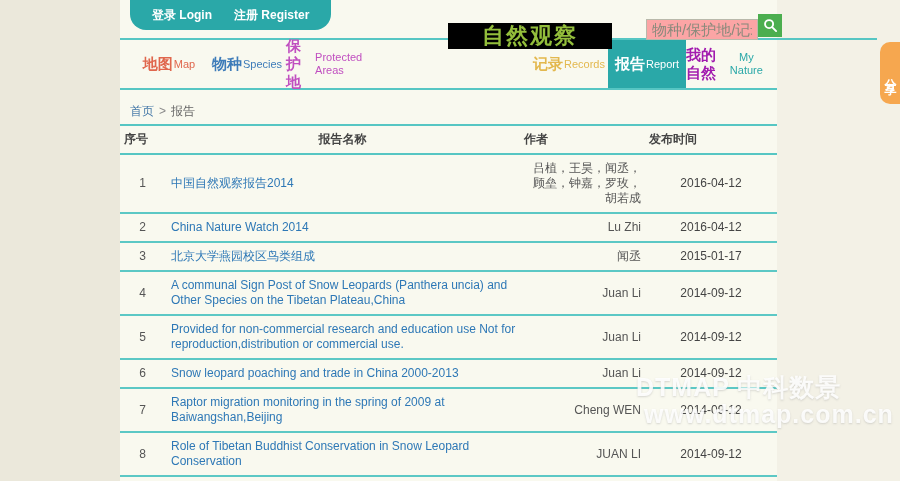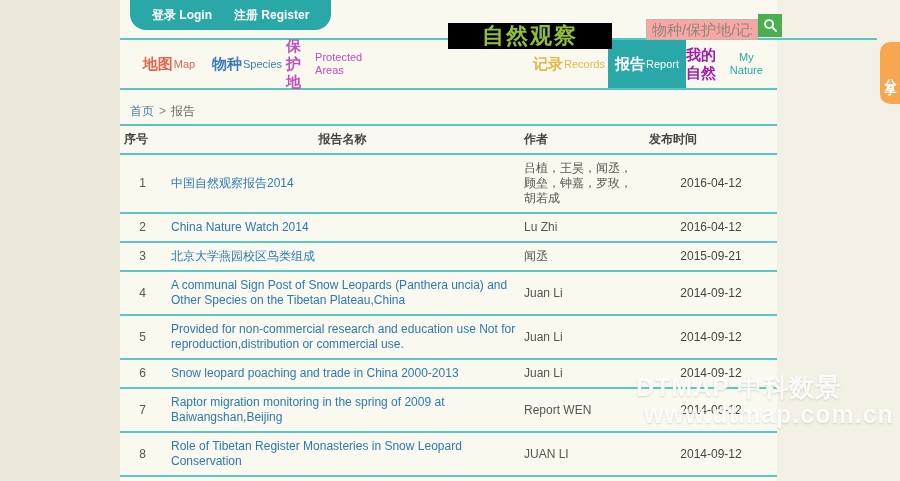--- a/index.html
+++ b/index.html
@@ -53,21 +53,21 @@
   .report-table{position:absolute;left:120px;top:124px;width:657px;border-collapse:collapse;
     font-size:12px;table-layout:fixed;}
   .report-table th{border-top:2px solid #56c6c3;border-bottom:2px solid #56c6c3;
     padding:5px 4px;font-size:12px;font-weight:bold;color:#444;text-align:left;}
   .report-table th.h-title{text-align:center;}
   .report-table td{border-bottom:2px solid #5cc8c5;padding:6px 4px;vertical-align:middle;
     color:#555;line-height:15px;}
   .report-table td.no{text-align:center;color:#555;}
   .report-table td.title{text-align:left;padding-left:6px;}
   .report-table td.title a{color:#2e78b6;text-decoration:none;cursor:pointer;}
-  .report-table td.author{text-align:left;}
+  .report-table td.author{text-align:right;}
   .report-table td.date{text-align:center;color:#444;}
 
   
   .watermark{position:absolute;left:636px;top:374px;z-index:8;pointer-events:none;
     font-weight:bold;font-size:25px;line-height:27px;color:rgba(255,255,255,0.88);
     text-shadow:0 1px 2px rgba(150,150,150,0.35);white-space:nowrap;letter-spacing:1px;}
   .watermark div:nth-child(2){margin-left:8px;}
 </style>
 </head>
 <body>
@@ -156,21 +156,21 @@
         <tr>
     <td class="no">2</td>
     <td class="title"><a>China Nature Watch 2014</a></td>
     <td class="author">Lu Zhi</td>
     <td class="date">2016-04-12</td>
   </tr>
         <tr>
     <td class="no">3</td>
     <td class="title"><a>北京大学燕园校区鸟类组成</a></td>
     <td class="author">闻丞</td>
-    <td class="date">2015-09-21</td>
+    <td class="date">2015-01-17</td>
   </tr>
         <tr>
     <td class="no">4</td>
     <td class="title"><a>A communal Sign Post of Snow Leopards (Panthera uncia) and Other Species on the Tibetan Plateau,China</a></td>
     <td class="author">Juan Li</td>
     <td class="date">2014-09-12</td>
   </tr>
         <tr>
     <td class="no">5</td>
     <td class="title"><a>Provided for non-commercial research and education use Not for reproduction,distribution or commercial use.</a></td>
@@ -179,26 +179,26 @@
   </tr>
         <tr>
     <td class="no">6</td>
     <td class="title"><a>Snow leopard poaching and trade in China 2000-2013</a></td>
     <td class="author">Juan Li</td>
     <td class="date">2014-09-12</td>
   </tr>
         <tr>
     <td class="no">7</td>
     <td class="title"><a>Raptor migration monitoring in the spring of 2009 at Baiwangshan,Beijing</a></td>
-    <td class="author">Report WEN</td>
+    <td class="author">Cheng WEN</td>
     <td class="date">2014-09-12</td>
   </tr>
         <tr>
     <td class="no">8</td>
-    <td class="title"><a>Role of Tibetan Register Monasteries in Snow Leopard Conservation</a></td>
+    <td class="title"><a>Role of Tibetan Buddhist Conservation in Snow Leopard Conservation</a></td>
     <td class="author">JUAN LI</td>
     <td class="date">2014-09-12</td>
   </tr>
         <tr>
     <td class="no">9</td>
     <td class="title"></td>
     <td class="author">Lan Wu</td>
     <td class="date">2014-09-12</td>
   </tr>
       </tbody>

